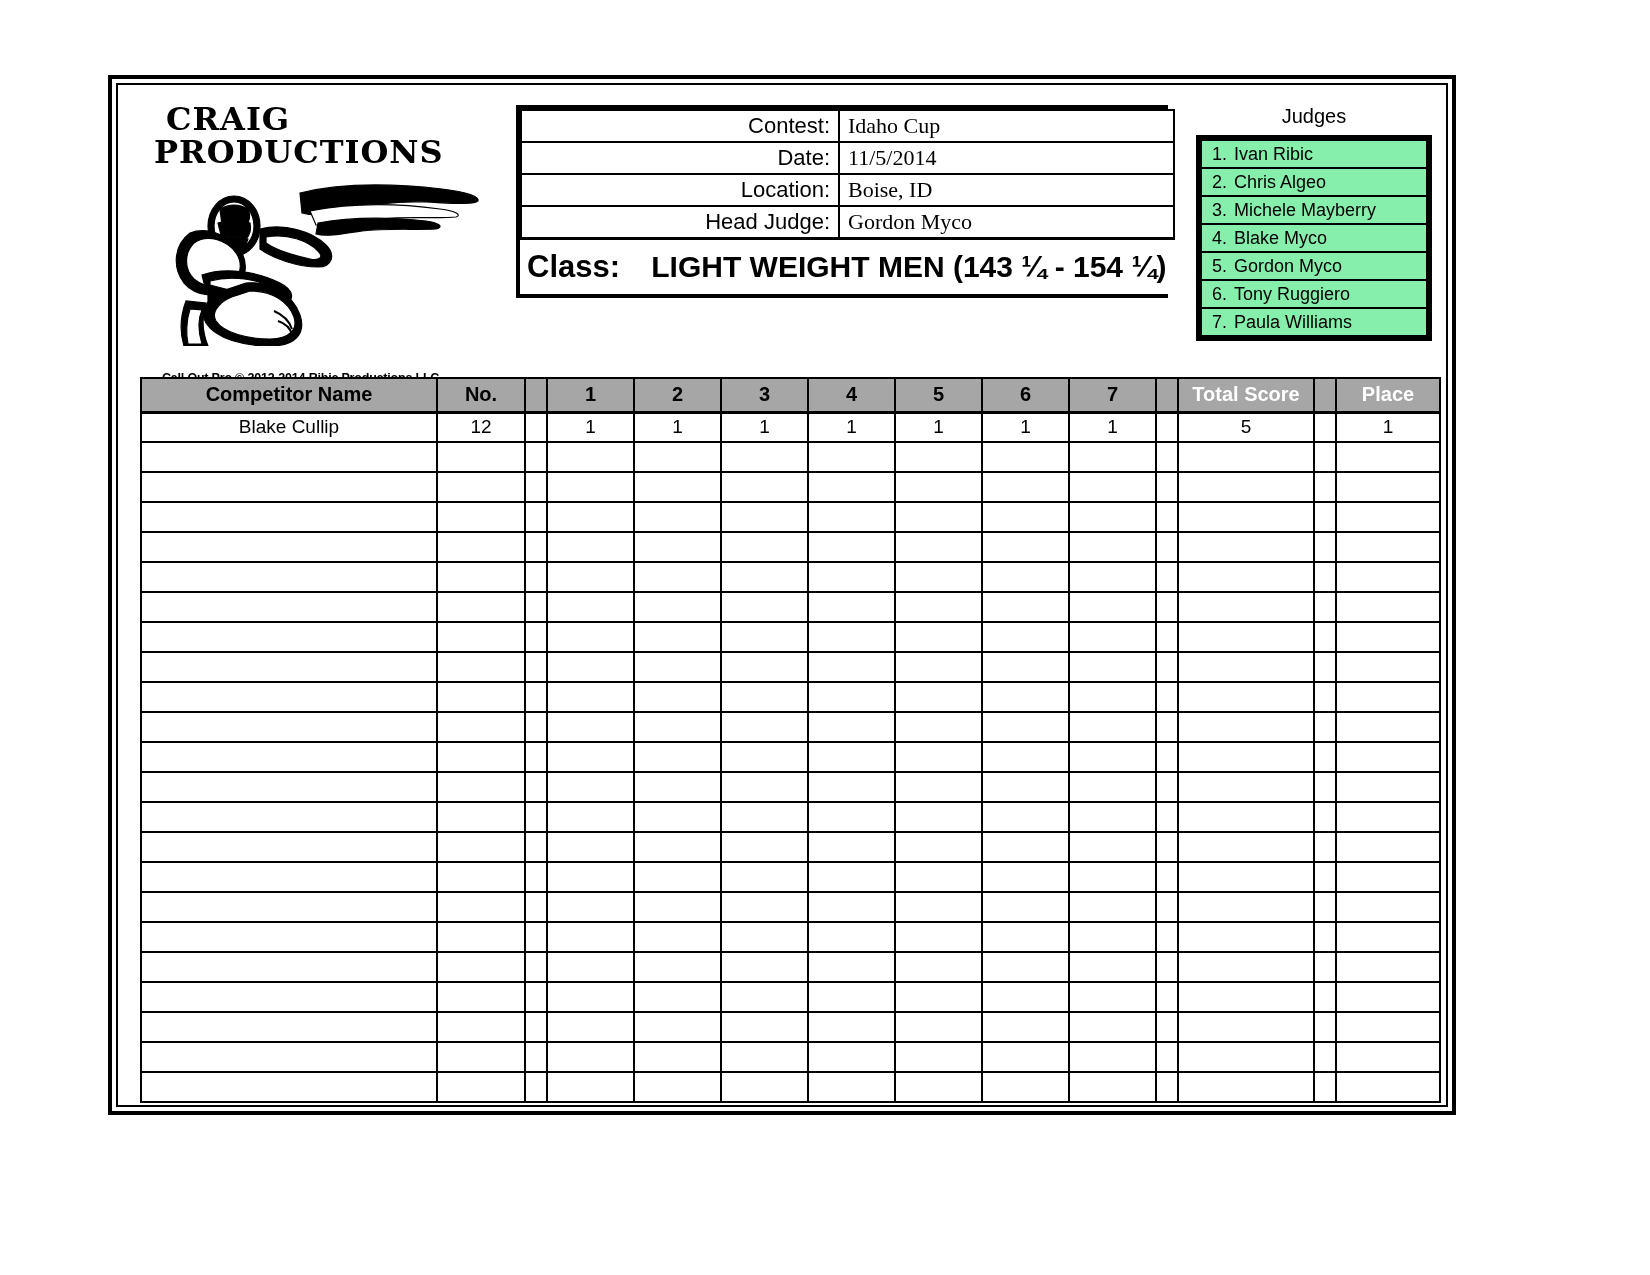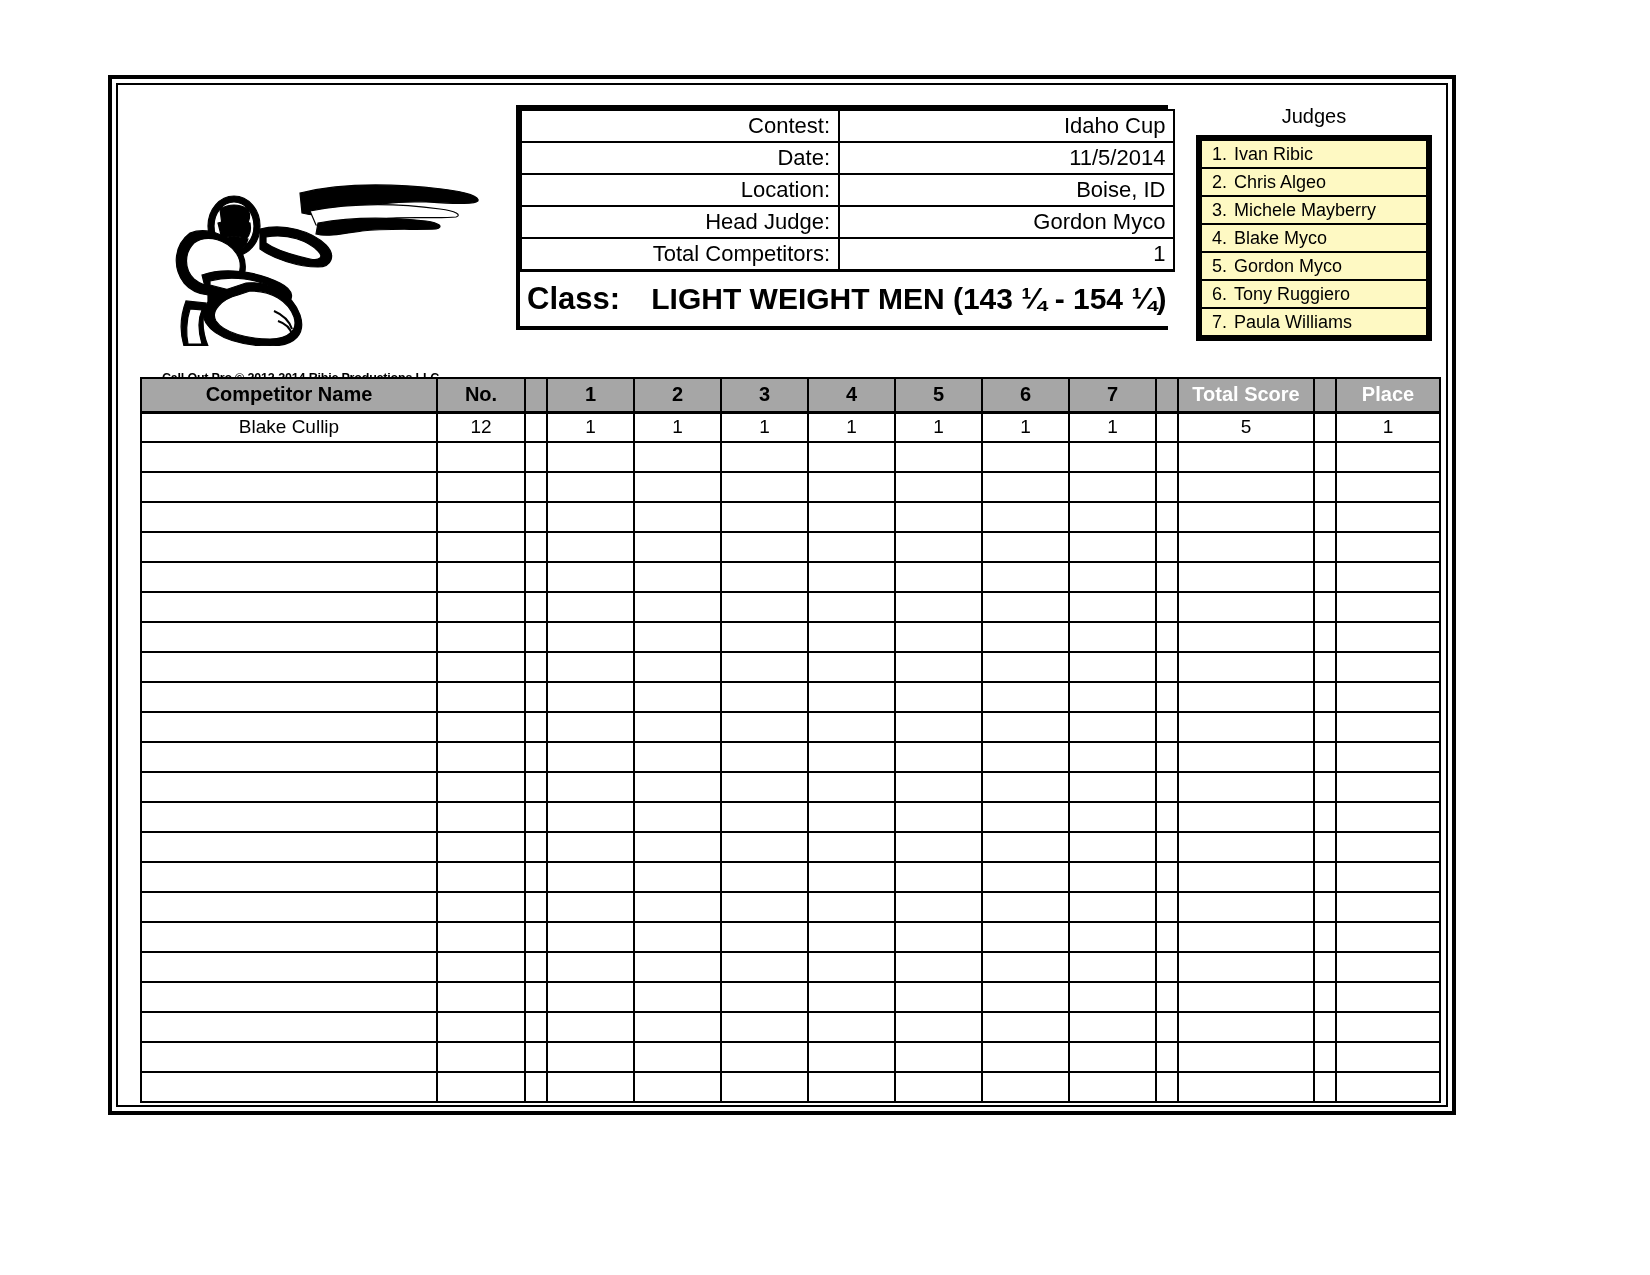--- a/index.html
+++ b/index.html
@@ -111,22 +111,23 @@
     font-size: 22px;
     padding: 0 8px;
     background: #fff;
   }
   td.info-label {
     text-align: right;
     width: 300px;
     white-space: nowrap;
   }
   td.info-value {
-    text-align: right;
+    text-align: left;
     white-space: nowrap;
+    font-family: Liberation Serif, serif;
   }
   #class-row td {
     border: none;
     border-top: 3px solid #000;
     height: 54px;
     padding-left: 6px;
     font-size: 31px;
     font-weight: 700;
     white-space: nowrap;
   }
@@ -155,21 +156,21 @@
   table.judges {
     border-collapse: collapse;
     width: 100%;
   }
   table.judges td {
     border: 2px solid #000;
     height: 26px;
     font-size: 18px;
     padding: 0 6px 0 10px;
     white-space: nowrap;
-    background: #fef9c3;
+    background: #86efac;
   }
   .judge-num { display: inline-block; width: 22px; }
 
   
   #grid-wrap {
     position: absolute;
     left: 22px;
     top: 292px;
     width: 1296px;
   }
@@ -232,20 +233,24 @@
 </head>
 <body>
 
 <div id="page">
   <div id="sheet">
     <div id="sheet-inner">
 
       <div id="header-area">
 
         <div id="logo-block">
+          <div id="logo-wordmark">
+            <div id="logo-line1">CRAIG</div>
+            <div id="logo-line2">PRODUCTIONS</div>
+          </div>
           <svg id="logo-figure" viewBox="0 0 330 175" preserveAspectRatio="xMinYMin meet">
             <g fill="#000" stroke="#000" stroke-width="1.2">
 
               <path d="M150 22 C190 12 240 12 292 18 C318 21 330 26 328 30 C325 34 300 32 276 31 C250 30 224 33 205 38 C186 43 166 46 152 42 Z"></path>
               <path d="M160 40 C200 32 246 32 290 38 C306 40 312 44 306 46 C288 48 258 45 232 48 C208 51 184 56 166 54 Z" fill="#fff"></path>
               <path d="M168 52 C200 46 240 46 276 50 C290 52 294 56 286 58 C264 59 236 57 212 60 C192 63 176 66 166 63 Z"></path>
 
               <ellipse cx="84" cy="55" rx="26" ry="30"></ellipse>
               <ellipse cx="84" cy="55" rx="20" ry="24" fill="#fff"></ellipse>
               <path d="M70 38 q14 -8 28 0 q4 10 -2 16 q-12 -6 -24 0 Z"></path>
@@ -285,24 +290,20 @@
                 <td class="info-label">Date:</td>
                 <td class="info-value">11/5/2014</td>
               </tr>
               <tr>
                 <td class="info-label">Location:</td>
                 <td class="info-value">Boise, ID</td>
               </tr>
               <tr>
                 <td class="info-label">Head Judge:</td>
                 <td class="info-value">Gordon Myco</td>
-              </tr>
-              <tr>
-                <td class="info-label">Total Competitors:</td>
-                <td class="info-value">1</td>
               </tr>
               <tr id="class-row">
                 <td colspan="2">
                   <span class="class-word">Class:</span>
                   <span style="display:inline-block;width:14px"></span>
                   <span class="class-value">LIGHT WEIGHT MEN (143 ¼ - 154 ¼)</span>
                 </td>
               </tr>
             </tbody>
           </table>

